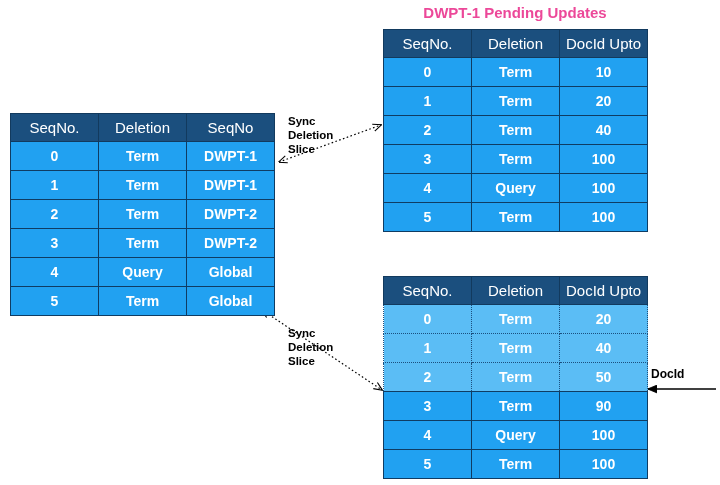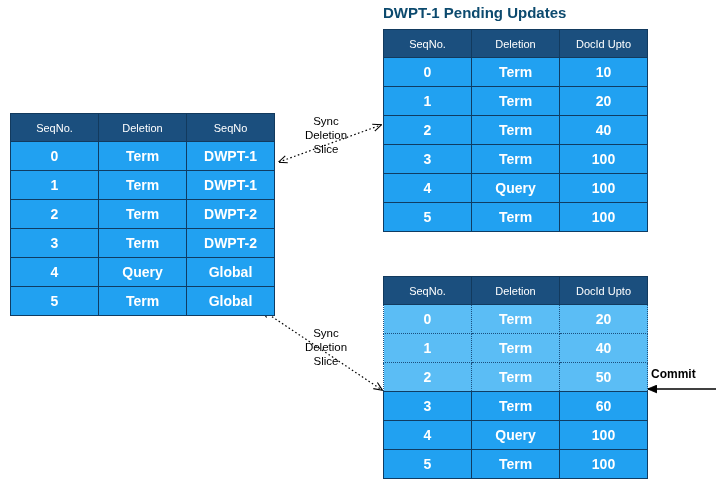--- a/index.html
+++ b/index.html
@@ -18,33 +18,33 @@
   #canvas {
     position: absolute;
     left: 0; top: 0;
     width: 720px;
     height: 485px;
   }
   .table-title {
     position: absolute;
     font-size: 15px;
     font-weight: bold;
-    color: #0c4a6e;
-    text-align: left;
+    color: #ec4899;
+    text-align: center;
     white-space: nowrap;
   }
   .dtable {
     position: absolute;
     border-collapse: collapse;
     table-layout: fixed;
   }
   .dtable th {
     background: #1b4f7e;
     color: #ffffff;
-    font-size: 11px;
+    font-size: 15px;
     font-weight: normal;
     height: 27px;
     text-align: center;
     border: 1px solid #123a5e;
     padding: 0;
   }
   .dtable td {
     background: #21a1f1;
     color: #ffffff;
     font-size: 14px;
@@ -63,23 +63,22 @@
   }
   .dtable tr.slice-row.slice-first td {
     border-top: 1px solid #0f3c63;
   }
   .dtable tr.slice-row.slice-last td {
     border-bottom: 1px solid #0f3c63;
   }
   .arrow-label {
     position: absolute;
     font-size: 11.5px;
-    font-weight: normal;
+    font-weight: bold;
     color: #000000;
-    text-align: center;
     line-height: 14px;
     white-space: nowrap;
   }
   .commit-label {
     position: absolute;
     font-size: 12px;
     font-weight: bold;
     color: #000000;
     white-space: nowrap;
   }
@@ -239,21 +238,21 @@
         <td>40</td>
       </tr>
       <tr class="slice-row slice-last">
         <td>2</td>
         <td>Term</td>
         <td>50</td>
       </tr>
       <tr>
         <td>3</td>
         <td>Term</td>
-        <td>60</td>
+        <td>90</td>
       </tr>
       <tr>
         <td>4</td>
         <td>Query</td>
         <td>100</td>
       </tr>
       <tr>
         <td>5</td>
         <td>Term</td>
         <td>100</td>
@@ -266,15 +265,15 @@
     <div>Deletion</div>
     <div>Slice</div>
   </div>
 
   <div class="arrow-label" style="left:288px; top:326px; width:76px;">
     <div>Sync</div>
     <div>Deletion</div>
     <div>Slice</div>
   </div>
 
-  <div class="commit-label" style="left:651px; top:367px;">Commit</div>
+  <div class="commit-label" style="left:651px; top:367px;">DocId</div>
 
 </div>
 
 </body></html>

